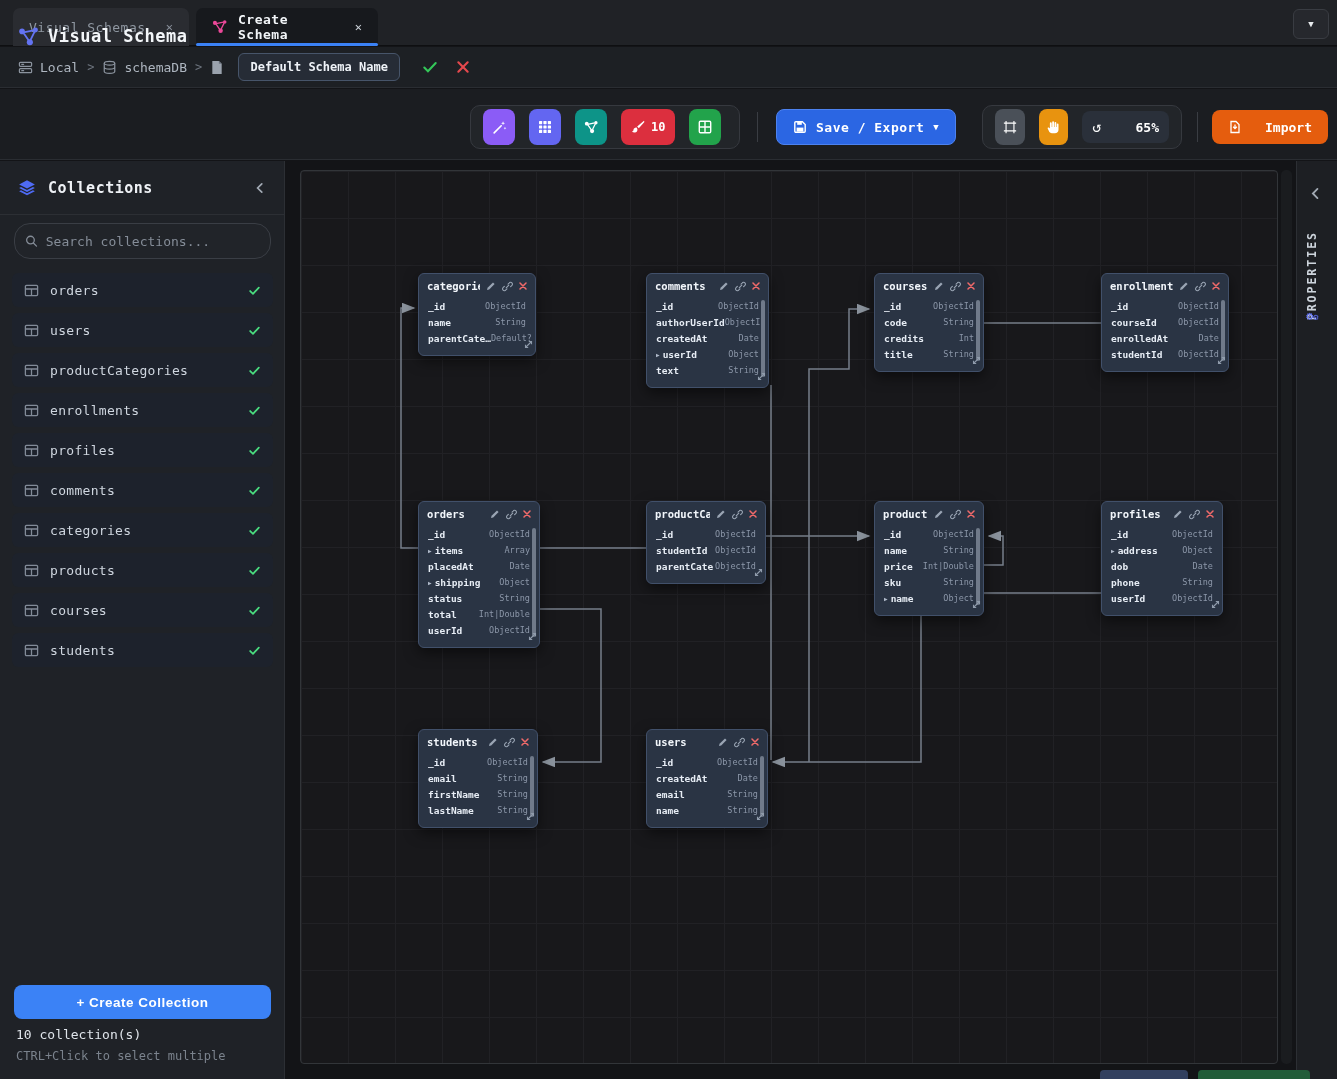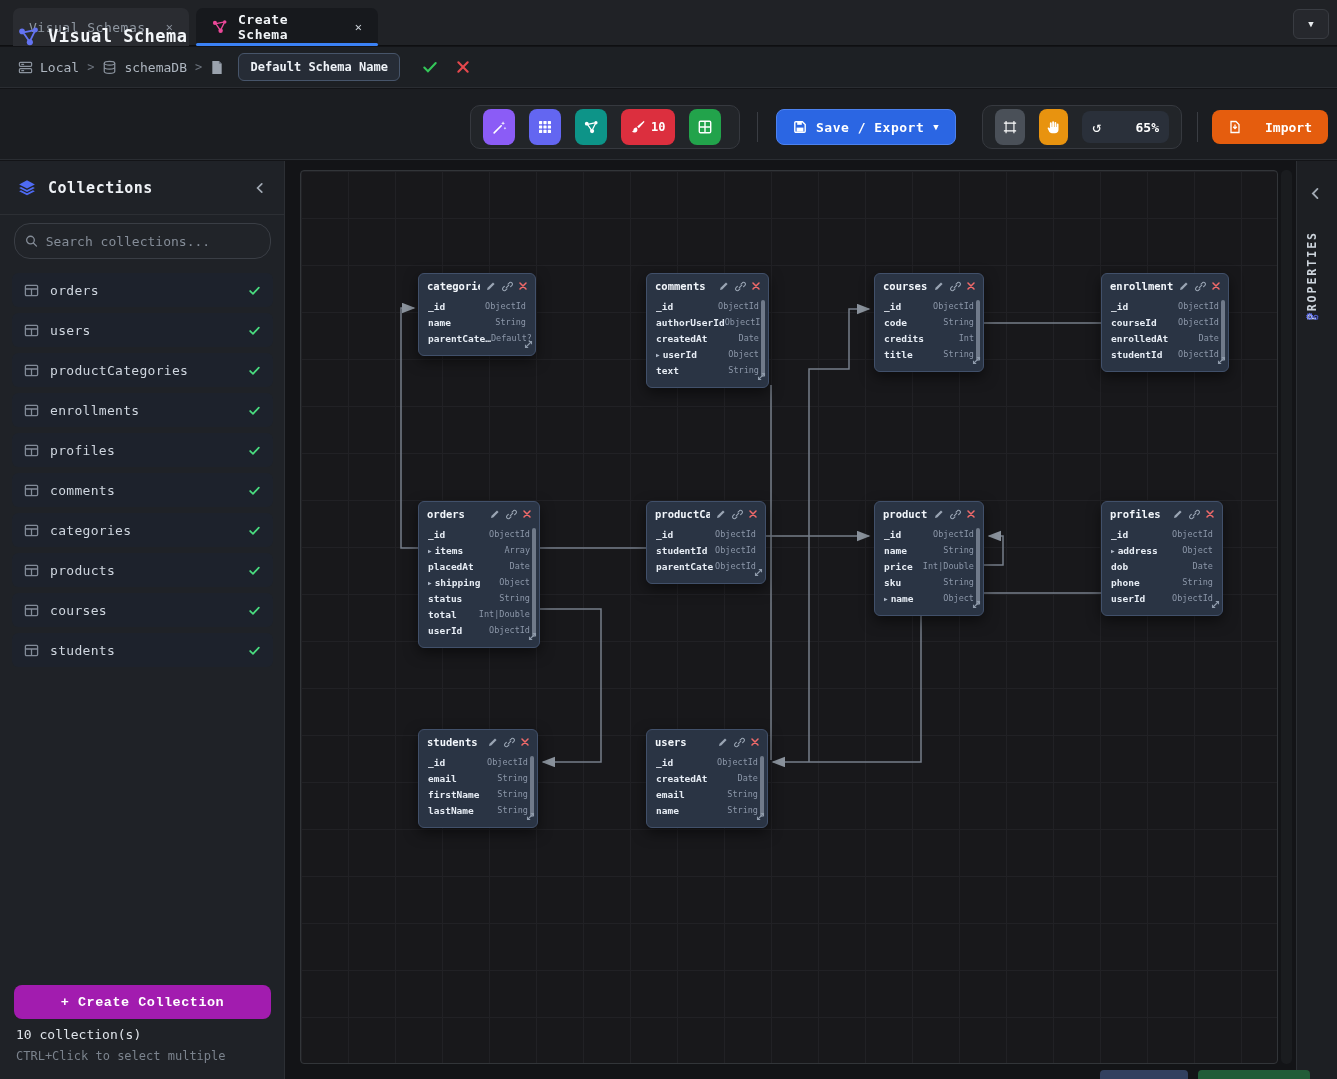--- a/index.html
+++ b/index.html
@@ -38,21 +38,21 @@
   
   #sidebar { position:absolute; left:0; top:161px; width:285px; height:918px; background:#1f2227; border-right:1px solid #2c2f34; }
   #sidebar-header { height:54px; border-bottom:1px solid #2c2f34; display:flex; align-items:center; padding:0 18px; gap:12px; }
   #sidebar-title { color:#eef1f5; font-size:15px; font-weight:bold; letter-spacing:.5px; flex:1; }
   #search-box { position:absolute; left:14px; top:62px; width:257px; height:36px; border:1px solid #3a3e45; border-radius:16px; display:flex; align-items:center; padding:0 10px; gap:8px; background:#212429; }
   #search-input { background:transparent; border:none; outline:none; color:#cfd6df; font-size:13px; width:100%; font-family:inherit; }
   #search-input::placeholder { color:#858d98; }
   #collection-list { position:absolute; left:12px; top:112px; width:261px; }
   .col-item { height:34px; margin-bottom:6px; background:#1d222c; border-radius:6px; display:flex; align-items:center; padding:0 12px; gap:11px; cursor:pointer; }
   .col-label { color:#cfd6df; font-size:13px; flex:1; letter-spacing:.3px; }
-  #create-btn { position:absolute; left:14px; top:824px; width:257px; height:34px; background:#a21caf; border:none; border-radius:8px; color:#fff; font-size:13.5px; font-weight:bold; font-family:Liberation Mono, monospace; cursor:pointer; letter-spacing:.5px; }
+  #create-btn { position:absolute; left:14px; top:824px; width:257px; height:34px; background:#3b82f6; border:none; border-radius:8px; color:#fff; font-size:13.5px; font-weight:bold; font-family:Liberation Sans, sans-serif; cursor:pointer; letter-spacing:.5px; }
   #count-text { position:absolute; left:16px; top:866px; color:#dfe4ea; font-size:13px; }
   #hint-text { position:absolute; left:16px; top:888px; color:#7b838d; font-size:12px; }
 
   
   #canvas { position:absolute; left:300px; top:170px; width:978px; height:894px; background:#18181b; border:1px solid #323539; border-radius:4px; overflow:hidden;
     background-image:linear-gradient(#212125 1px,transparent 1px),linear-gradient(90deg,#212125 1px,transparent 1px);
     background-size:47px 47px; }
   #wires { position:absolute; left:0; top:0; }
   .entity { position:absolute; background:#2a3444; border:1px solid #41506a; border-radius:6px; box-shadow:0 5px 14px rgba(0,0,0,.5); }
   .ehdr { display:flex; align-items:center; height:24px; padding:0 8px; gap:6px; cursor:move; }

